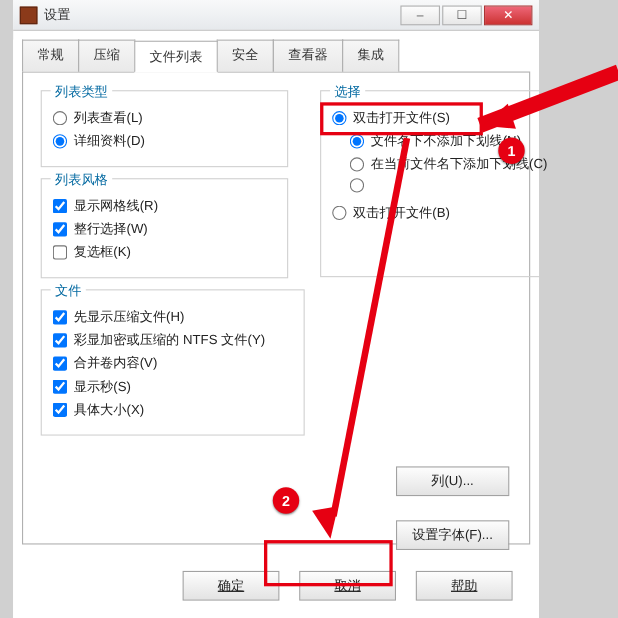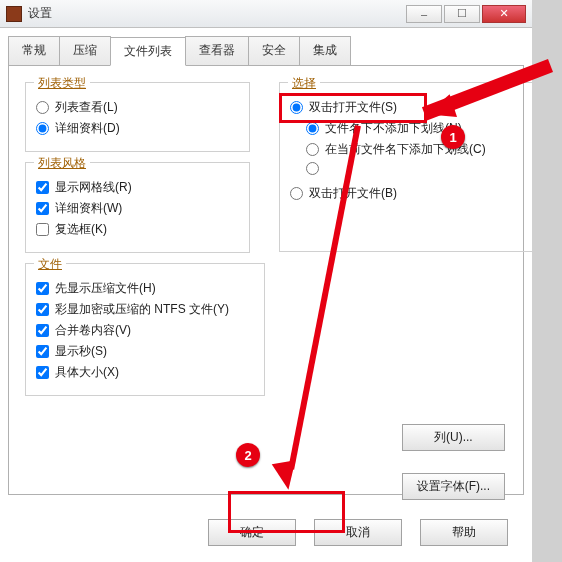--- a/index.html
+++ b/index.html
@@ -6,22 +6,22 @@
 body {
   font-family: "Microsoft YaHei", SimSun, Tahoma, sans-serif;
   font-size: 12px;
   background: #d0d0d0;
   width: 562px; height: 562px;
   position: relative;
   overflow: hidden;
 }
 .window {
   position: absolute;
-  left: 0; top: 0;
-  width: 532px; height: 562px;
+  left: 12px; top: 0;
+  width: 478px; height: 562px;
   background: #fff;
 }
 .titlebar {
   height: 28px;
   background: linear-gradient(#f8f9fa, #e6e9ec);
   display: flex; align-items: center;
   padding: 0 6px;
   border-bottom: 1px solid #c0c0c0;
 }
 .title-icon {
@@ -78,22 +78,21 @@
   border: 1px solid #d0d0d0;
   margin: 10px;
   padding: 12px 10px 10px 10px;
   position: relative;
 }
 .group-title {
   position: absolute;
   top: -8px; left: 8px;
   background: #fff;
   padding: 0 4px;
-  color: #a16207;
-  text-decoration: underline;
+  color: #0369a1;
 }
 .left-col {
   position: absolute;
   left: 6px; top: 6px;
   width: 245px;
 }
 .right-col {
   position: absolute;
   left: 260px; top: 6px;
   width: 278px;
@@ -116,21 +115,21 @@
   min-width: 100px;
   padding: 4px 14px;
   border: 1px solid #a2a2a2;
   background: linear-gradient(#fdfdfd,#e3e3e3);
   font-size: 12px; color:#222;
   cursor: pointer;
 }
 .bottom-btns {
   position: absolute;
   right: 24px; bottom: 24px;
-  display: flex; gap: 18px;
+  display: flex; gap: 18px; text-decoration: underline;
 }
 .bottom-btns .btn { min-width: 88px; }
 
 
 .red-box { position: absolute; border: 3px solid #e60012; pointer-events: none; }
 .arrow-line { position: absolute; background: #e60012; transform-origin: top left; }
 .arrow-head {
   position: absolute;
   width: 0; height: 0;
   border-left: 12px solid transparent;
@@ -159,22 +158,22 @@
       <div class="win-btn">☐</div>
       <div class="win-btn win-close">✕</div>
     </div>
   </div>
 
   <div class="client">
     <div class="tabs">
       <div class="tab">常规</div>
       <div class="tab">压缩</div>
       <div class="tab active">文件列表</div>
+      <div class="tab">安全</div>
       <div class="tab">查看器</div>
-      <div class="tab">安全</div>
       <div class="tab">集成</div>
     </div>
 
     <div class="panel">
 
       <div class="left-col">
         <div class="group">
           <div class="group-title">列表类型</div>
           <label class="rad">
               <input type="radio" name="lt" style="">
@@ -187,21 +186,21 @@
         </div>
 
         <div class="group">
           <div class="group-title">列表风格</div>
           <label class="chk">
               <input type="checkbox" checked="" style="">
               <span>显示网格线(R)</span>
             </label>
           <label class="chk">
               <input type="checkbox" checked="" style="">
-              <span>详细资料(W)</span>
+              <span>整行选择(W)</span>
             </label>
           <label class="chk">
               <input type="checkbox" style="">
               <span>复选框(K)</span>
             </label>
         </div>
 
         <div class="group" style="width:240px;">
           <div class="group-title">文件</div>
           <label class="chk">

